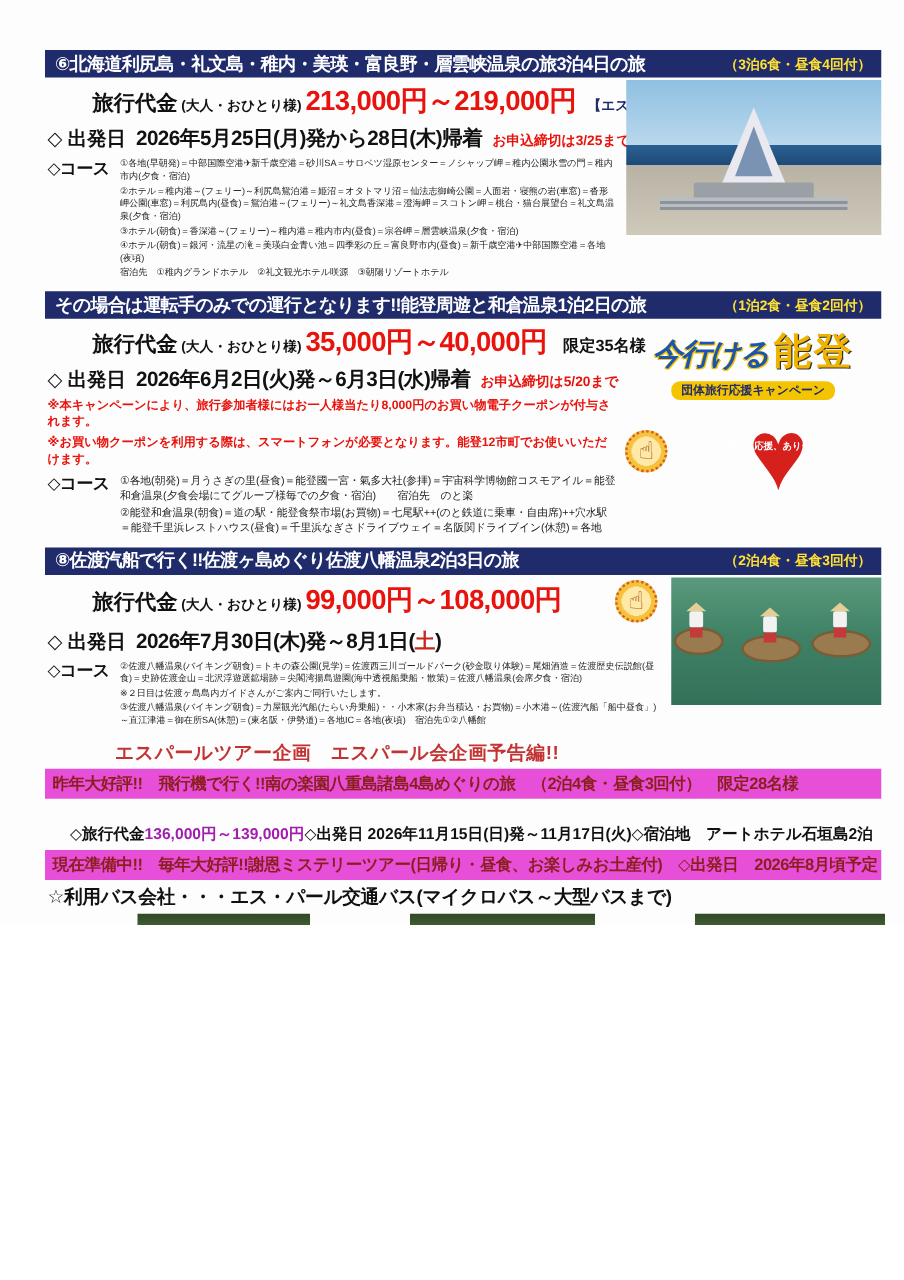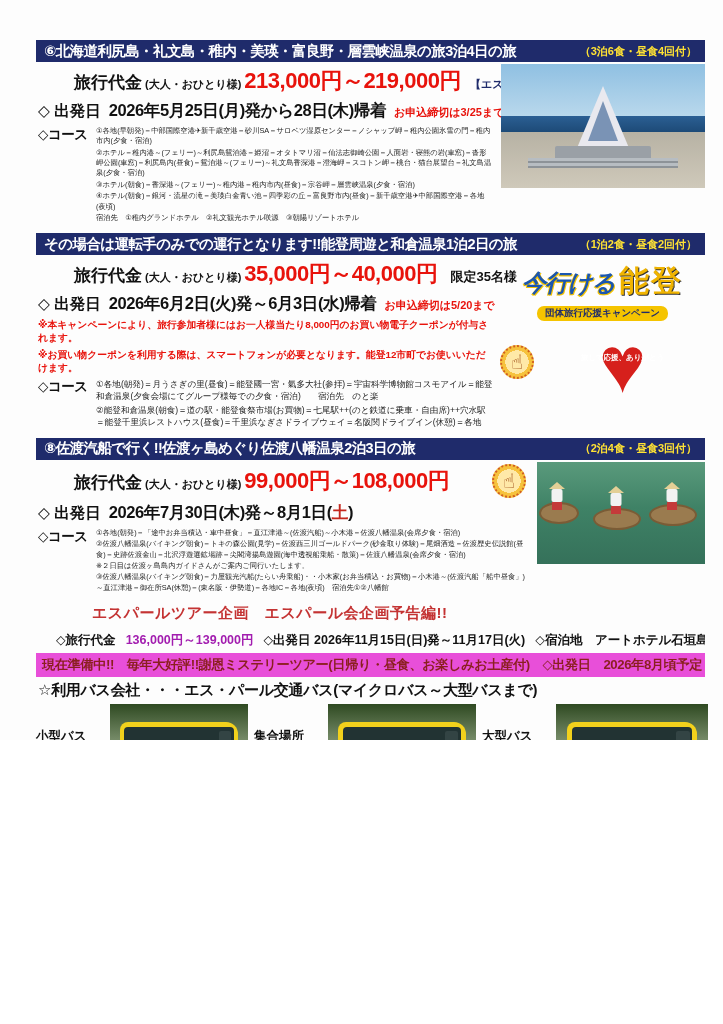--- a/index.html
+++ b/index.html
@@ -82,22 +82,22 @@
   .person .bodyp { position:absolute; left:50%; top:7px; transform:translateX(-50%);
                    width:11px; height:13px; background:#f2f2f2; border-radius:2px; }
   .person .legs { position:absolute; left:50%; top:20px; transform:translateX(-50%);
                   width:10px; height:8px; background:#c43a3a; }
   .person.p1{ left:13px; bottom:52px; } .person.p2{ left:72px; bottom:48px; } .person.p3{ left:128px; bottom:52px; }
 
   
   .preview-head { color:#c43333; font-size:15px; font-weight:bold; margin:6px 0 3px 56px; letter-spacing:0.5px; }
   .magenta { background:#e84fd9; color:#8b1f1f; font-weight:bold; font-size:13.2px;
              padding:3px 6px; white-space:nowrap; overflow:hidden; letter-spacing:-0.4px; }
-  .preview-row { display:flex; align-items:flex-end; gap:10px; white-space:nowrap; overflow:hidden;
-                 font-size:12.5px; font-weight:bold; margin:9px 0 4px 20px; color:#111; }
+  .preview-row { display:flex; align-items:flex-end; white-space:nowrap; overflow:hidden;
+                 font-size:12.5px; font-weight:bold; margin:20px 0 4px 20px; color:#111; }
   .preview-row .pr { color:#a21caf; }
   .bus-head { font-size:15px; font-weight:bold; margin:4px 0 2px 2px; letter-spacing:-0.3px; }
 
   
   .bus-row { display:flex; align-items:center; gap:6px; margin-top:4px; }
   .bus-unit { display:flex; align-items:center; gap:8px; }
   .bus-cap { width:66px; flex:none; font-size:12.5px; font-weight:bold; line-height:2.1; }
   .bus-photo { position:relative; height:90px; overflow:hidden;
                background:linear-gradient(180deg,#2f4a22 0%,#49683199 55%,#a9a9a4 55%,#c4c2ba 100%); }
   .bp1{ width:138px; } .bp2{ width:148px; } .bp3{ width:152px; }
@@ -220,21 +220,20 @@
           <span class="price-big">99,000円～108,000円</span>
           <span class="stamp" style="margin-left:40px;">☝</span>
         </div>
         <div class="dep-row">
           <span class="dep-label">◇ 出発日</span>
           <span class="dep"><span>2026年7月30日(木)発～8月1日(</span><span class="red-sat">土</span><span>)</span></span>
         </div>
         <div class="course-row">
           <span class="course-label">◇コース</span>
           <div class="course-text">
-            <div>①各地(朝発)＝「途中お弁当積込・車中昼食」＝直江津港～(佐渡汽船)～小木港＝佐渡八幡温泉(会席夕食・宿泊)</div>
             <div>②佐渡八幡温泉(バイキング朝食)＝トキの森公園(見学)＝佐渡西三川ゴールドパーク(砂金取り体験)＝尾畑酒造＝佐渡歴史伝説館(昼食)＝史跡佐渡金山＝北沢浮遊選鉱場跡＝尖閣湾揚島遊園(海中透視船乗船・散策)＝佐渡八幡温泉(会席夕食・宿泊)</div>
             <div>※２日目は佐渡ヶ島島内ガイドさんがご案内ご同行いたします。</div>
             <div>③佐渡八幡温泉(バイキング朝食)＝力屋観光汽船(たらい舟乗船)・・小木家(お弁当積込・お買物)＝小木港～(佐渡汽船「船中昼食」)～直江津港＝御在所SA(休憩)＝(東名阪・伊勢道)＝各地IC＝各地(夜頃)　宿泊先①②八幡館</div>
           </div>
         </div>
       </div>
       <div class="sado">
         <div class="tub t1"></div>
         <div class="tub t2"></div>
         <div class="tub t3"></div>
@@ -252,20 +251,21 @@
             <div class="hat"></div>
             <div class="bodyp"></div>
             <div class="legs"></div>
           </div>
       </div>
     </div>
   </section>
 
   <section>
     <div class="preview-head">エスパールツアー企画　エスパール会企画予告編!!</div>
+    <div class="magenta">昨年大好評!!　飛行機で行く!!南の楽園八重島諸島4島めぐりの旅　（2泊4食・昼食3回付）　限定28名様</div>
     <div class="preview-row">
       <span>◇旅行代金</span>
       <span class="pr">136,000円～139,000円</span>
       <span>◇出発日 2026年11月15日(日)発～11月17日(火)</span>
       <span>◇宿泊地　アートホテル石垣島2泊</span>
     </div>
     <div class="magenta">現在準備中!!　毎年大好評!!謝恩ミステリーツアー(日帰り・昼食、お楽しみお土産付)　◇出発日　2026年8月頃予定</div>
     <div class="bus-head">☆利用バス会社・・・エス・パール交通バス(マイクロバス～大型バスまで)</div>
   </section>
 

